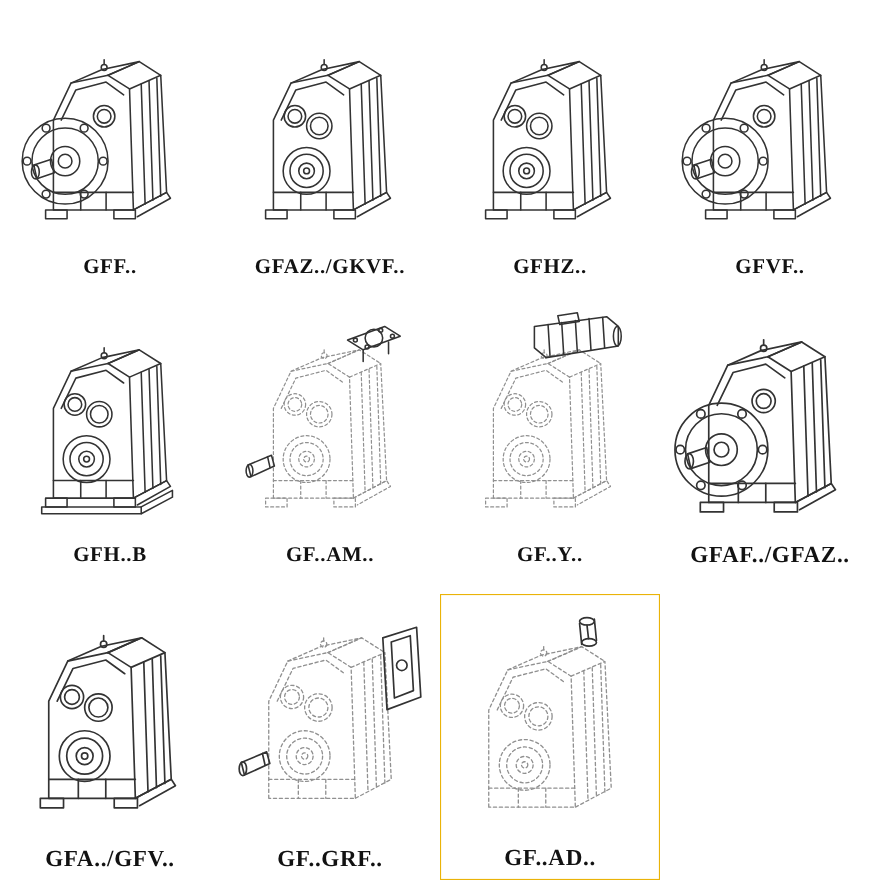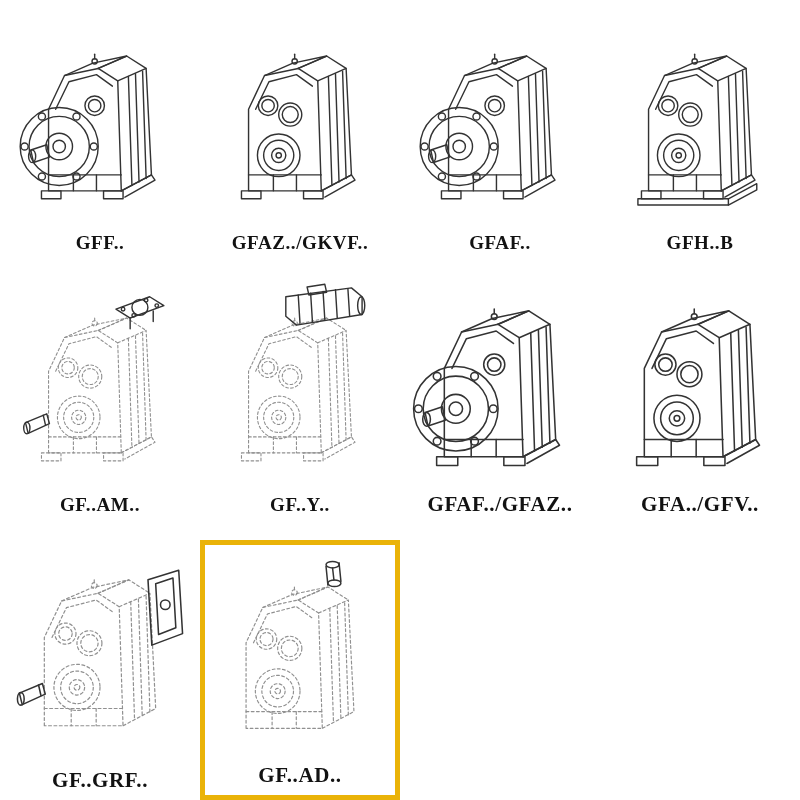--- a/index.html
+++ b/index.html
@@ -7,21 +7,21 @@
   .grid{
     display:grid;
     grid-template-columns:repeat(4,200px);
     grid-template-rows:262px 262px 276px;
     width:800px;height:571px;
   }
   .cell{
     display:flex;flex-direction:column;align-items:center;justify-content:flex-end;
     padding:4px 2px 8px;box-sizing:border-box;
   }
-  .cell-boxed{border:5px solid #eab308;margin-top:16px;}
+  .cell-boxed{border:1px solid #eab308;margin-top:16px;}
   .fig{flex:1 1 auto;display:flex;align-items:center;justify-content:center;width:100%;}
   svg.drawing{width:184px;height:204px;display:block;}
   .r3 svg.drawing{width:192px;height:222px;}
   svg{fill:none;stroke:#3c3c3c;stroke-width:1.6;stroke-linejoin:round;stroke-linecap:round;}
   .dashed{stroke:#909090;stroke-width:1.25;stroke-dasharray:3 2.6;}
   .solid{stroke:#333333;}
   .label{
     font-family:"Liberation Serif",serif;font-weight:700;
     font-size:19px;color:#121212;letter-spacing:0.6px;text-align:center;
     line-height:1.1;white-space:nowrap;
@@ -141,30 +141,40 @@
     <div class="fig">
       <svg class="drawing" viewBox="0 0 200 230">
         <use href="#gb-body" class="solid"></use>
           <use href="#gb-feet" class="solid"></use>
           <use href="#gb-bores" class="solid"></use>
       </svg>
     </div>
     <div class="label">GFAZ../GKVF..</div>
   </div>
 
+  <div class="cell">
+    <div class="fig">
+      <svg class="drawing" viewBox="0 0 200 230">
+        <use href="#gb-body" class="solid"></use>
+          <use href="#gb-feet" class="solid"></use>
+          <use href="#gb-bores" class="solid"></use>
+      </svg>
+    </div>
+    <div class="label">GFHZ..</div>
+  </div>
 
   <div class="cell">
     <div class="fig">
       <svg class="drawing" viewBox="0 0 200 230">
         <use href="#gb-body" class="solid"></use>
           <use href="#gb-feet" class="solid"></use>
           <use href="#gb-flange" class="solid"></use>
       </svg>
     </div>
-    <div class="label">GFAF..</div>
+    <div class="label">GFVF..</div>
   </div>
 
 
   <div class="cell">
     <div class="fig">
       <svg class="drawing" viewBox="0 0 200 230">
         <use href="#gb-body" class="solid"></use>
           <use href="#gb-feet" class="solid"></use>
           <use href="#gb-base" class="solid"></use>
           <use href="#gb-bores" class="solid"></use>

